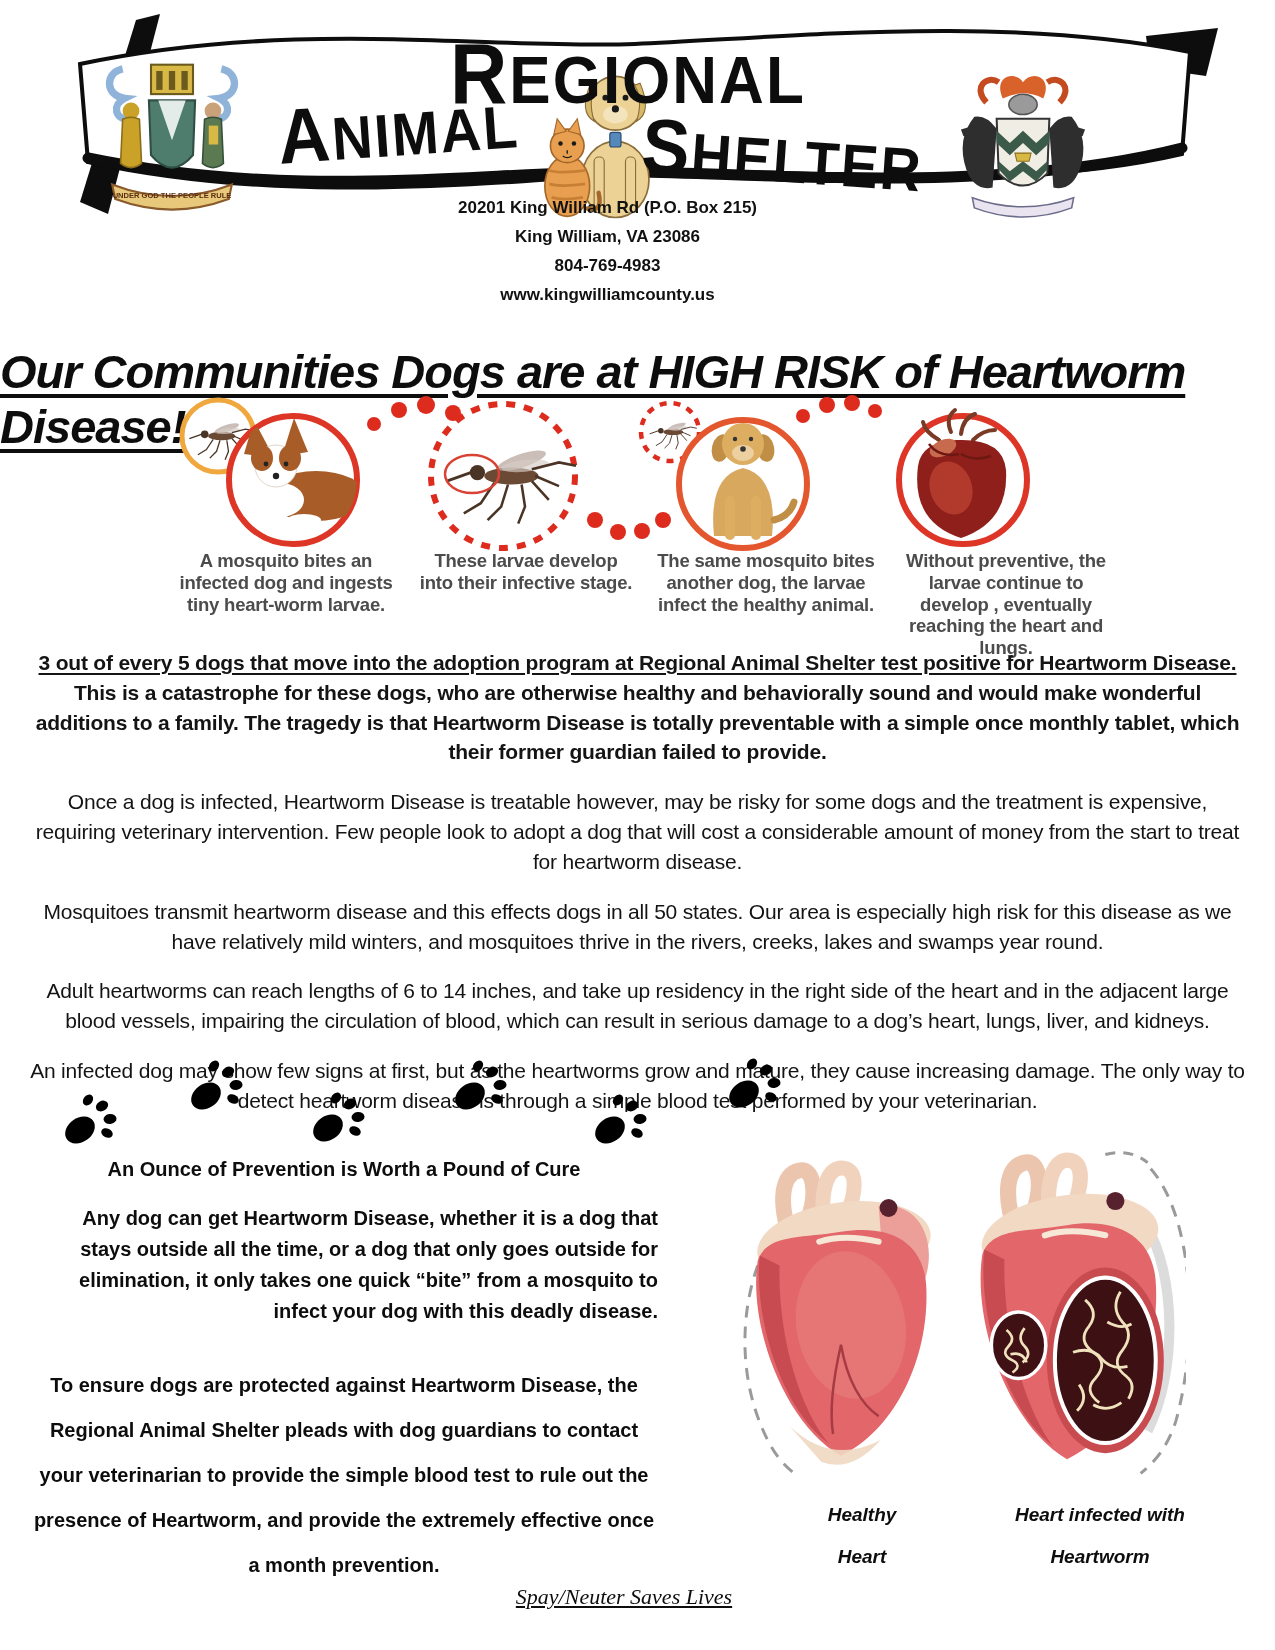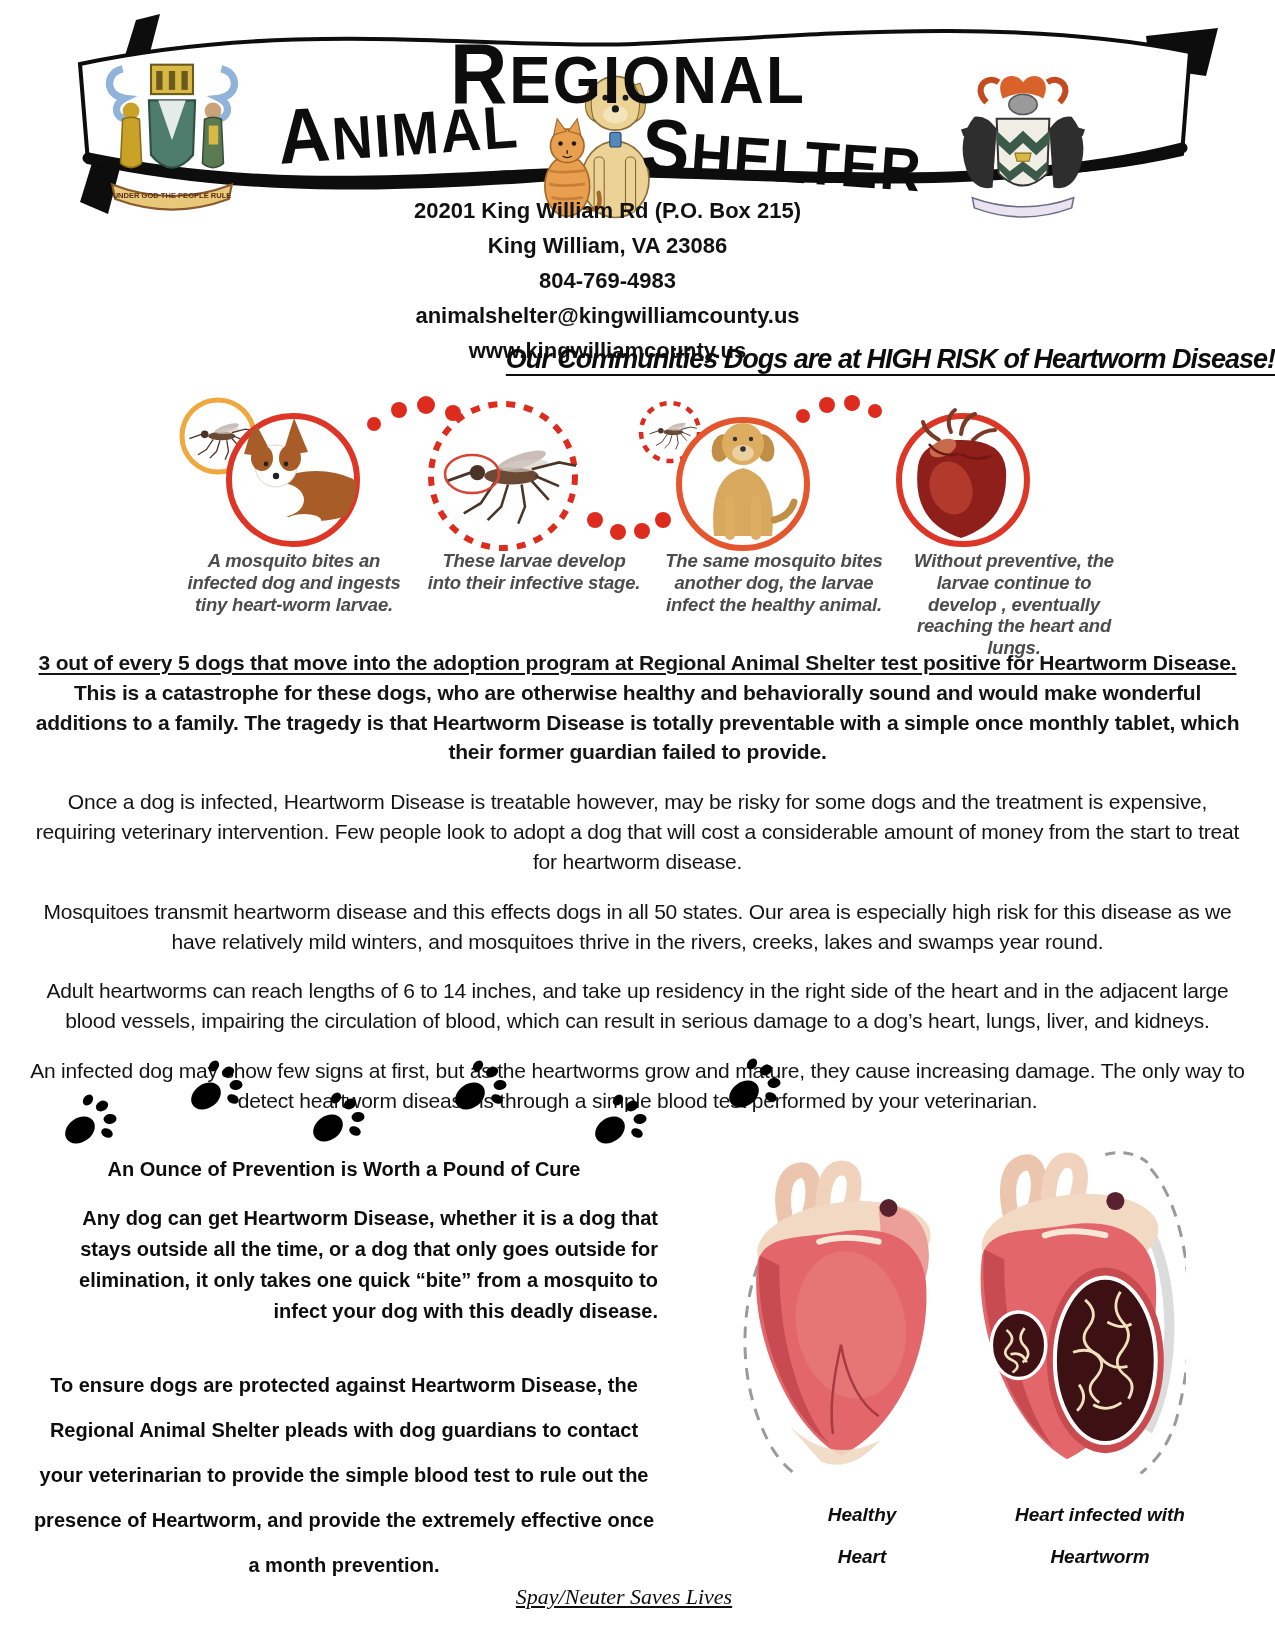--- a/index.html
+++ b/index.html
@@ -18,32 +18,32 @@
   .w-regional { left:400px; top:28px;  font-size:62px; transform:scaleY(1.08); }
   .w-animal   { left:228px; top:96px;  font-size:56px; transform:rotate(-4deg) scaleY(1.08); }
   .w-shelter  { left:592px; top:104px; font-size:56px; transform:rotate(4deg) scaleY(1.08); }
   .crest { position:absolute; }
   .crest-left  { left:42px;  top:44px; width:160px; height:168px; }
   .crest-right { left:898px; top:62px; width:150px; height:152px; }
   .mascots { position:absolute; left:468px; top:48px; width:150px; height:168px; }
 
   
   .contact { position:absolute; left:0; top:198px; width:1215px; text-align:center;
-             font-weight:bold; font-size:22px; }
+             font-weight:bold; font-size:17px; }
   .contact div { margin-bottom:9px; }
 
   
-  .headline { position:absolute; left:0; top:344px; width:1275px; text-align:right;
-              font-size:27px; font-weight:bold; font-style:italic; letter-spacing:-1px;
+  .headline { position:absolute; left:0; top:344px; width:1275px; text-align:left;
+              font-size:47px; font-weight:bold; font-style:italic; letter-spacing:-1px;
               text-decoration:underline; text-underline-offset:6px; color:#0d0d0d; }
 
   
   .infographic { position:absolute; left:158px; top:392px; width:960px; height:250px; }
   .info-art { position:absolute; left:0; top:0; width:960px; height:168px; }
-  .info-captions { position:absolute; left:16px; top:158px; width:960px; display:flex;font-style:italic; }
+  .info-captions { position:absolute; left:8px; top:158px; width:960px; display:flex; }
   .info-cap { width:240px; padding:0 10px; text-align:center; font-weight:bold;
               font-size:18.5px; line-height:1.18; color:#4c4c4c; letter-spacing:-0.2px; }
 
   
   .paras { position:absolute; left:26px; top:648px; width:1223px; text-align:center;
            font-size:21px; line-height:1.42; letter-spacing:-0.2px; color:#141414; }
   .paras p { margin-bottom:20px; }
   .p-bold { font-weight:bold; }
   .p-lead { text-decoration:underline; text-underline-offset:3px; }
 
@@ -140,21 +140,20 @@
       <path d="M46,92 L57,102 L70,92 L83,102 L94,92 L94,100 L83,112 L70,102 L57,112 L46,100 Z" fill="#3c5a4a"></path>
       <path d="M62,84 h16 l-2,8 h-12 Z" fill="#d9b945" stroke="#8a6d1a" stroke-width="1"></path>
       <path d="M20,128 Q70,146 120,128 L118,138 Q70,156 22,138 Z" fill="#e9e4f0" stroke="#6b6b8a" stroke-width="1.5"></path>
     </svg>
   </header>
 
   <section class="contact">
     <div>20201 King William Rd (P.O. Box 215)</div>
     <div>King William, VA 23086</div>
     <div>804-769-4983</div>
-    <div>animalshelter@kingwilliamcounty.us</div>
     <div>www.kingwilliamcounty.us</div>
   </section>
 
   <h1 class="headline">Our Communities Dogs are at HIGH RISK of Heartworm Disease!</h1>
 
   <section class="infographic">
     <svg class="info-art" viewBox="0 0 960 168">
       <defs>
         <g id="mosq">
           <ellipse cx="2" cy="0" rx="16" ry="5" fill="#6b4a35"></ellipse>

